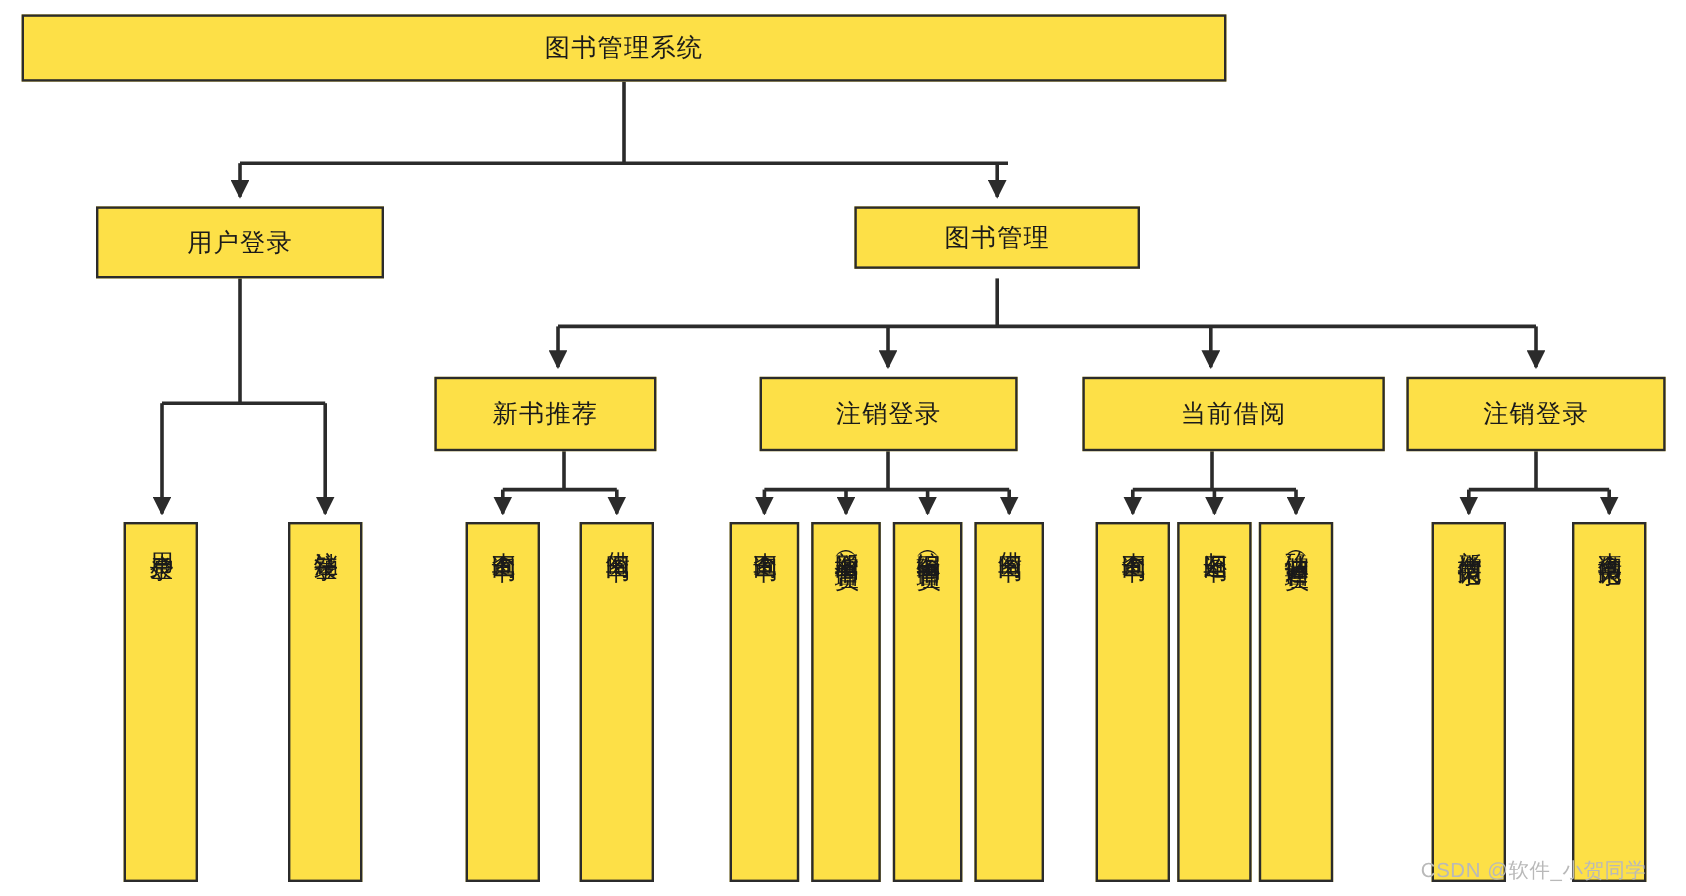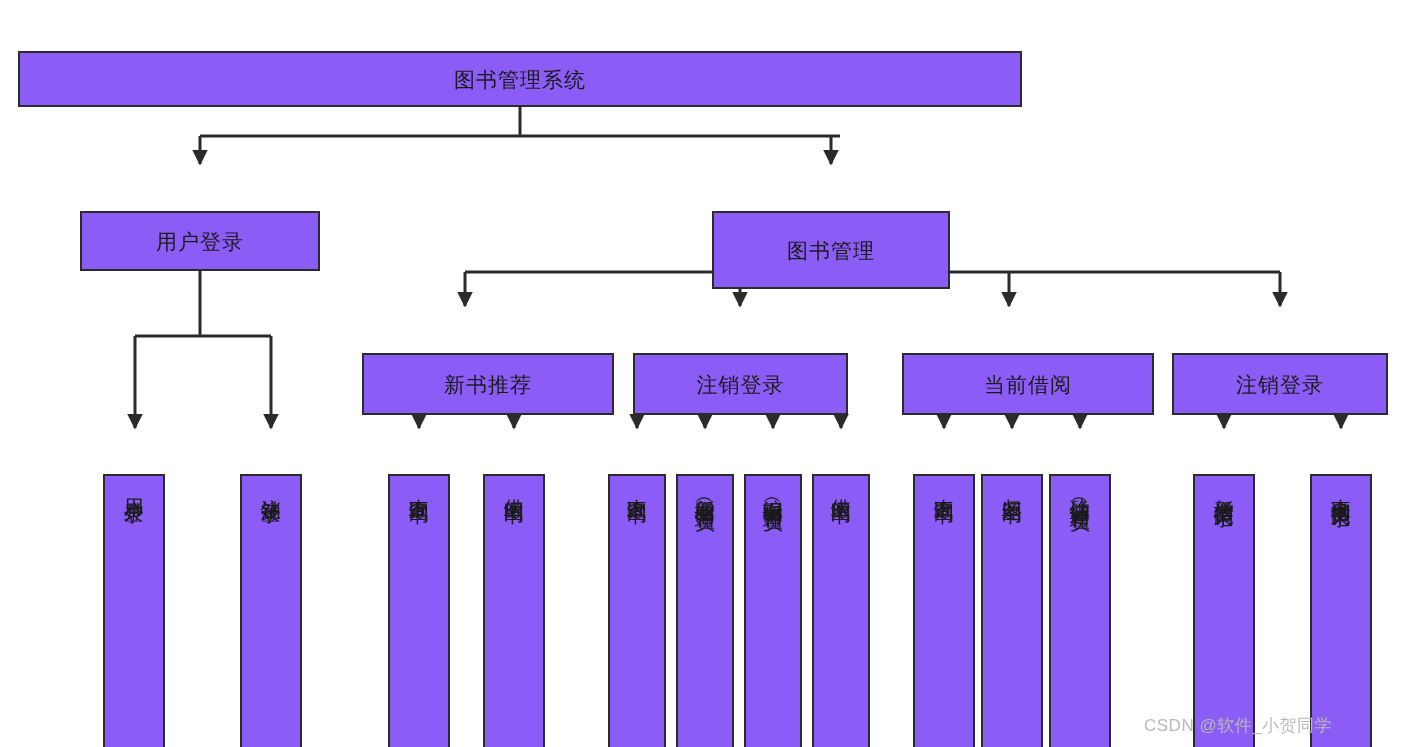--- a/index.html
+++ b/index.html
@@ -22,26 +22,25 @@
     left: 0;
     top: 0;
     width: 1405px;
     height: 747px;
     pointer-events: none;
   }
   .node {
     position: absolute;
     box-sizing: border-box;
     border: 2px solid #2b2b2b;
-    background: #8b5cf6;
+    background: #fde047;
     display: flex;
     align-items: center;
     justify-content: center;
     color: #1a1a1a;
-    margin-top: 39px;
   }
   .node .label {
     display: block;
     text-align: center;
     line-height: 1.0;
   }
   .node-root .label,
   .node-l1 .label,
   .node-l2 .label {
     font-size: 21px;
@@ -124,26 +123,26 @@
   </svg>
 
   <div class="node node-root" style="left: 18px; top: 12px; width: 1004px; height: 56px;">
     <span class="label">图书管理系统</span>
   </div>
 
   <div id="level1-layer">
       <div class="node node-l1" style="left: 80px; top: 172px; width: 240px; height: 60px;">
         <span class="label">用户登录</span>
       </div>
-      <div class="node node-l1" style="left: 712px; top: 172px; width: 238px; height: 78px;">
+      <div class="node node-l1" style="left: 712px; top: 172px; width: 238px; height: 52px;">
         <span class="label">图书管理</span>
       </div>
     </div>
   <div id="level2-layer">
-      <div class="node node-l2" style="left: 362px; top: 314px; width: 252px; height: 62px;">
+      <div class="node node-l2" style="left: 362px; top: 314px; width: 185px; height: 62px;">
         <span class="label">新书推荐</span>
       </div>
       <div class="node node-l2" style="left: 633px; top: 314px; width: 215px; height: 62px;">
         <span class="label">注销登录</span>
       </div>
       <div class="node node-l2" style="left: 902px; top: 314px; width: 252px; height: 62px;">
         <span class="label">当前借阅</span>
       </div>
       <div class="node node-l2" style="left: 1172px; top: 314px; width: 216px; height: 62px;">
         <span class="label">注销登录</span>
@@ -184,15 +183,15 @@
         <span class="label">确认归还（管理员）</span>
       </div>
       <div class="node node-leaf" style="left: 1193px; top: 435px; width: 62px; height: 300px;">
         <span class="label">新增借阅记录</span>
       </div>
       <div class="node node-leaf" style="left: 1310px; top: 435px; width: 62px; height: 300px;">
         <span class="label">查询借阅记录</span>
       </div>
     </div>
 
-  <div class="watermark" style="left: 1144px; top: 714px;">CSDN @软件_小贺同学</div>
+  <div class="watermark" style="left: 1184px; top: 714px;">CSDN @软件_小贺同学</div>
 
 </div>
 
 </body></html>

